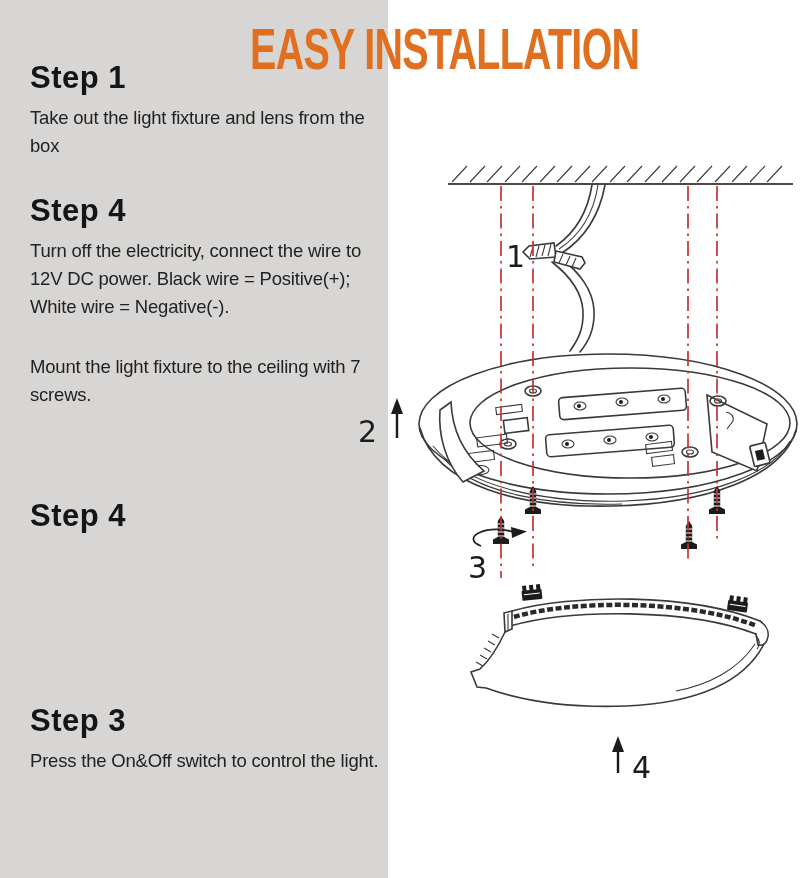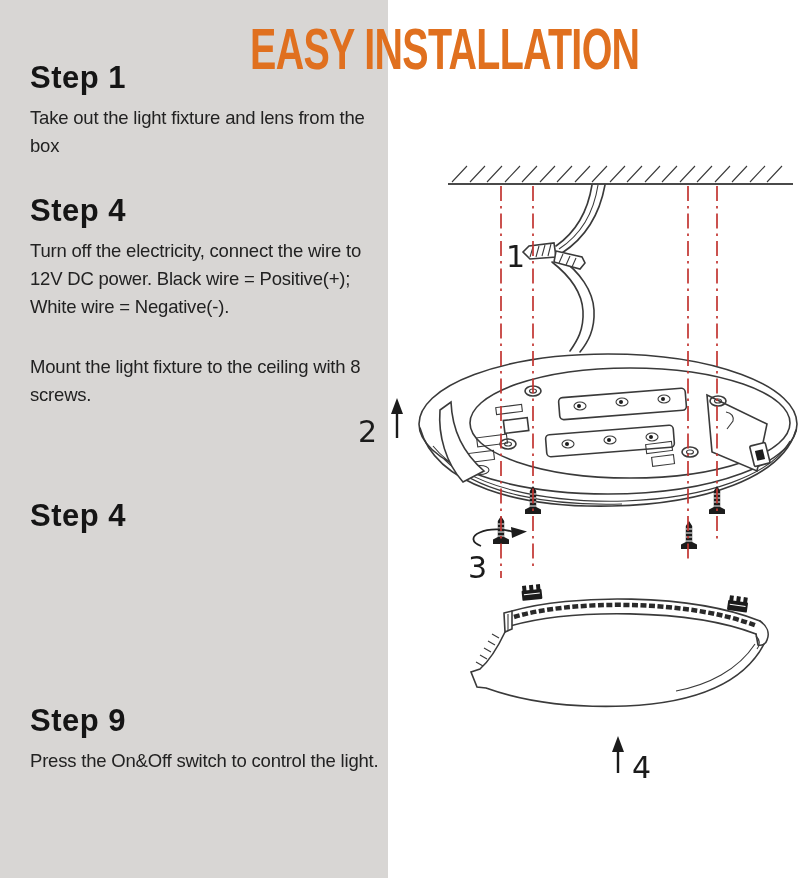--- a/index.html
+++ b/index.html
@@ -55,30 +55,30 @@
   <p>Take out the light fixture and lens from the
 box</p>
 </div>
 <div class="step" id="step-2">
   <h3>Step 4</h3>
   <p>Turn off the electricity, connect the wire to
 12V DC power. Black wire = Positive(+);
 White wire = Negative(-).</p>
 </div>
 <div class="step" id="step-3">
-  <p>Mount the light fixture to the ceiling with 8
+  <p>Mount the light fixture to the ceiling with 7
 screws.</p>
 </div>
 <div class="step" id="step-4">
   <h3>Step 4</h3>
 </div>
 <div class="step" id="step-5">
 </div>
 <div class="step" id="step-6">
-  <h3>Step 9</h3>
+  <h3>Step 3</h3>
   <p>Press the On&amp;Off switch to control the light.</p>
 </div>
 
 <svg class="diagram" width="800" height="878" viewBox="0 0 800 878">
   <defs>
     <g id="screw">
       <path class="dark" d="M0,-17 L3.2,-12 L3.2,4 L8,6.5 L8,11 L-8,11 L-8,6.5 L-3.2,4 L-3.2,-12 Z"></path>
       <path d="M-3.2,-9 H3.2 M-3.2,-5 H3.2 M-3.2,-1 H3.2 M-3.2,3 H3.2" stroke="#ffffff" stroke-width="1" fill="none"></path>
     </g>
     <g id="clip">

